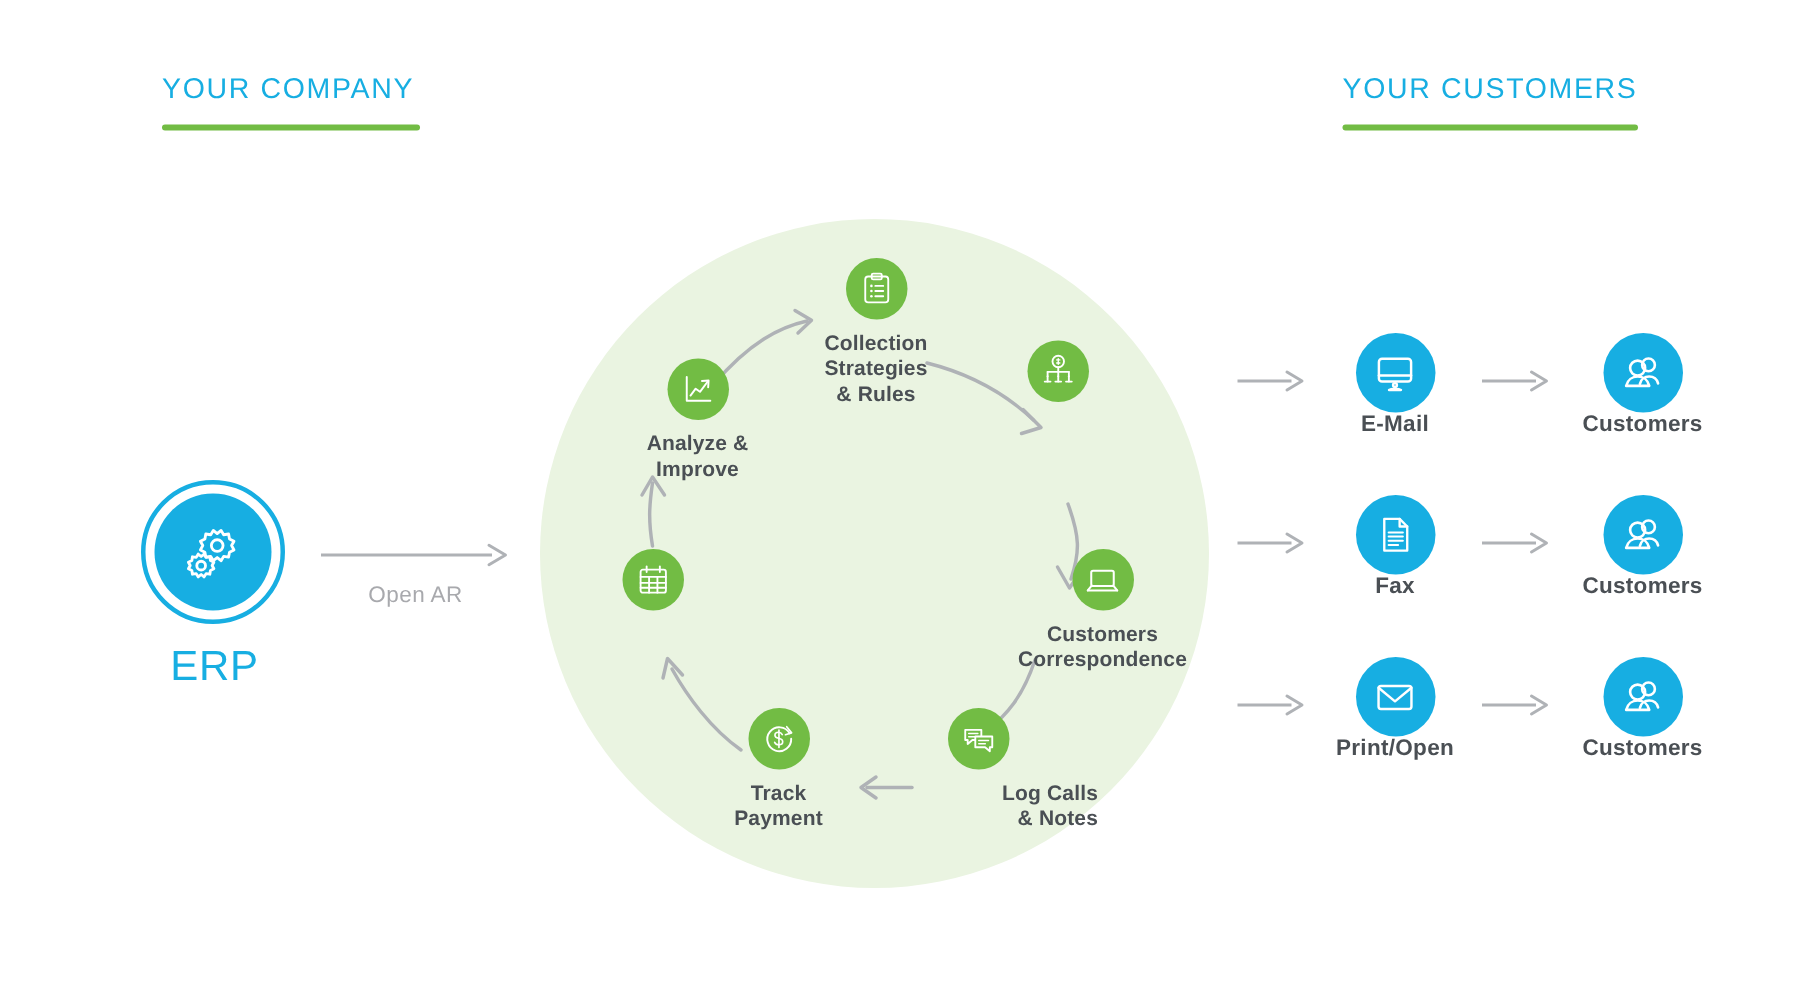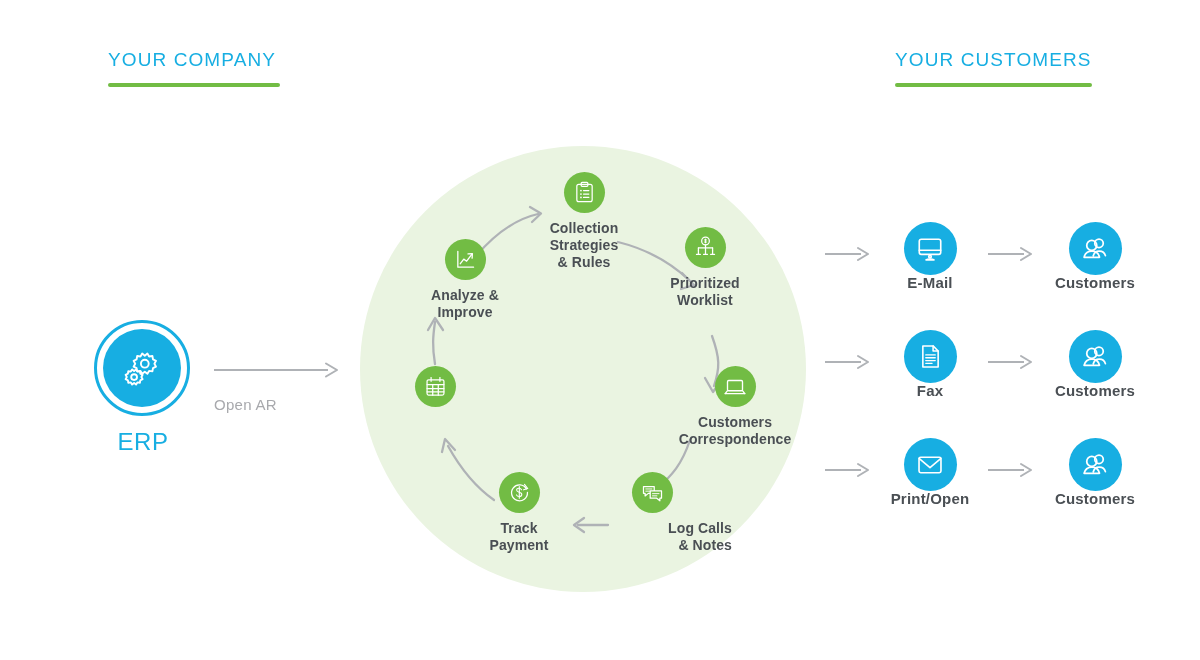--- a/index.html
+++ b/index.html
@@ -69,36 +69,37 @@
     width: 78px;
     height: 78px;
     border-radius: 50%;
     background: #17AEE2;
     display: flex;
     align-items: center;
     justify-content: center;
   }
   #erp-label {
     margin-top: 14px;
-    font-size: 24px;
+    font-size: 28px;
     color: #17AEE2;
     letter-spacing: 0.5px;
     font-weight: 500;
     line-height: 1;
   }
 
   
   #openar-group {
     position: absolute;
     left: 214px;
     top: 362px;
     width: 126px;
   }
   #openar-label {
-    margin-top: 18px;
+    margin-top: 10px;
+    text-align: center;
     font-size: 15px;
     color: #A8A9AD;
     letter-spacing: 0.3px;
   }
 
   
   #cycle-bg {
     position: absolute;
     left: 360px;
     top: 146px;
@@ -277,22 +278,20 @@
           <line x1="19.4" y1="12.4" x2="19.4" y2="15.4"></line>
           <line x1="2.6" y1="19.2" x2="6.6" y2="19.2"></line>
           <line x1="10" y1="19.2" x2="14" y2="19.2"></line>
           <line x1="17.4" y1="19.2" x2="21.4" y2="19.2"></line>
           <line x1="4.6" y1="15.4" x2="4.6" y2="19.2"></line>
           <line x1="12" y1="15.4" x2="12" y2="19.2"></line>
           <line x1="19.4" y1="15.4" x2="19.4" y2="19.2"></line>
         </g>
       </svg>
     </div>
-    <div class="cyc-text">Prioritized
-Worklist</div>
   </div>
 
   <div class="cyc-node" style="left:735px; top:366px;">
     <div class="cyc-dot">
       <svg width="24" height="24" viewBox="0 0 24 24">
         <g fill="none" stroke="#ffffff" stroke-width="1.35" stroke-linecap="round" stroke-linejoin="round">
           <rect x="4.5" y="5.5" width="15" height="10.2" rx="1.2"></rect>
           <path d="M2.2 18.6h19.6"></path>
           <path d="M4.5 15.7l-2.3 2.9M19.5 15.7l2.3 2.9"></path>
         </g>

